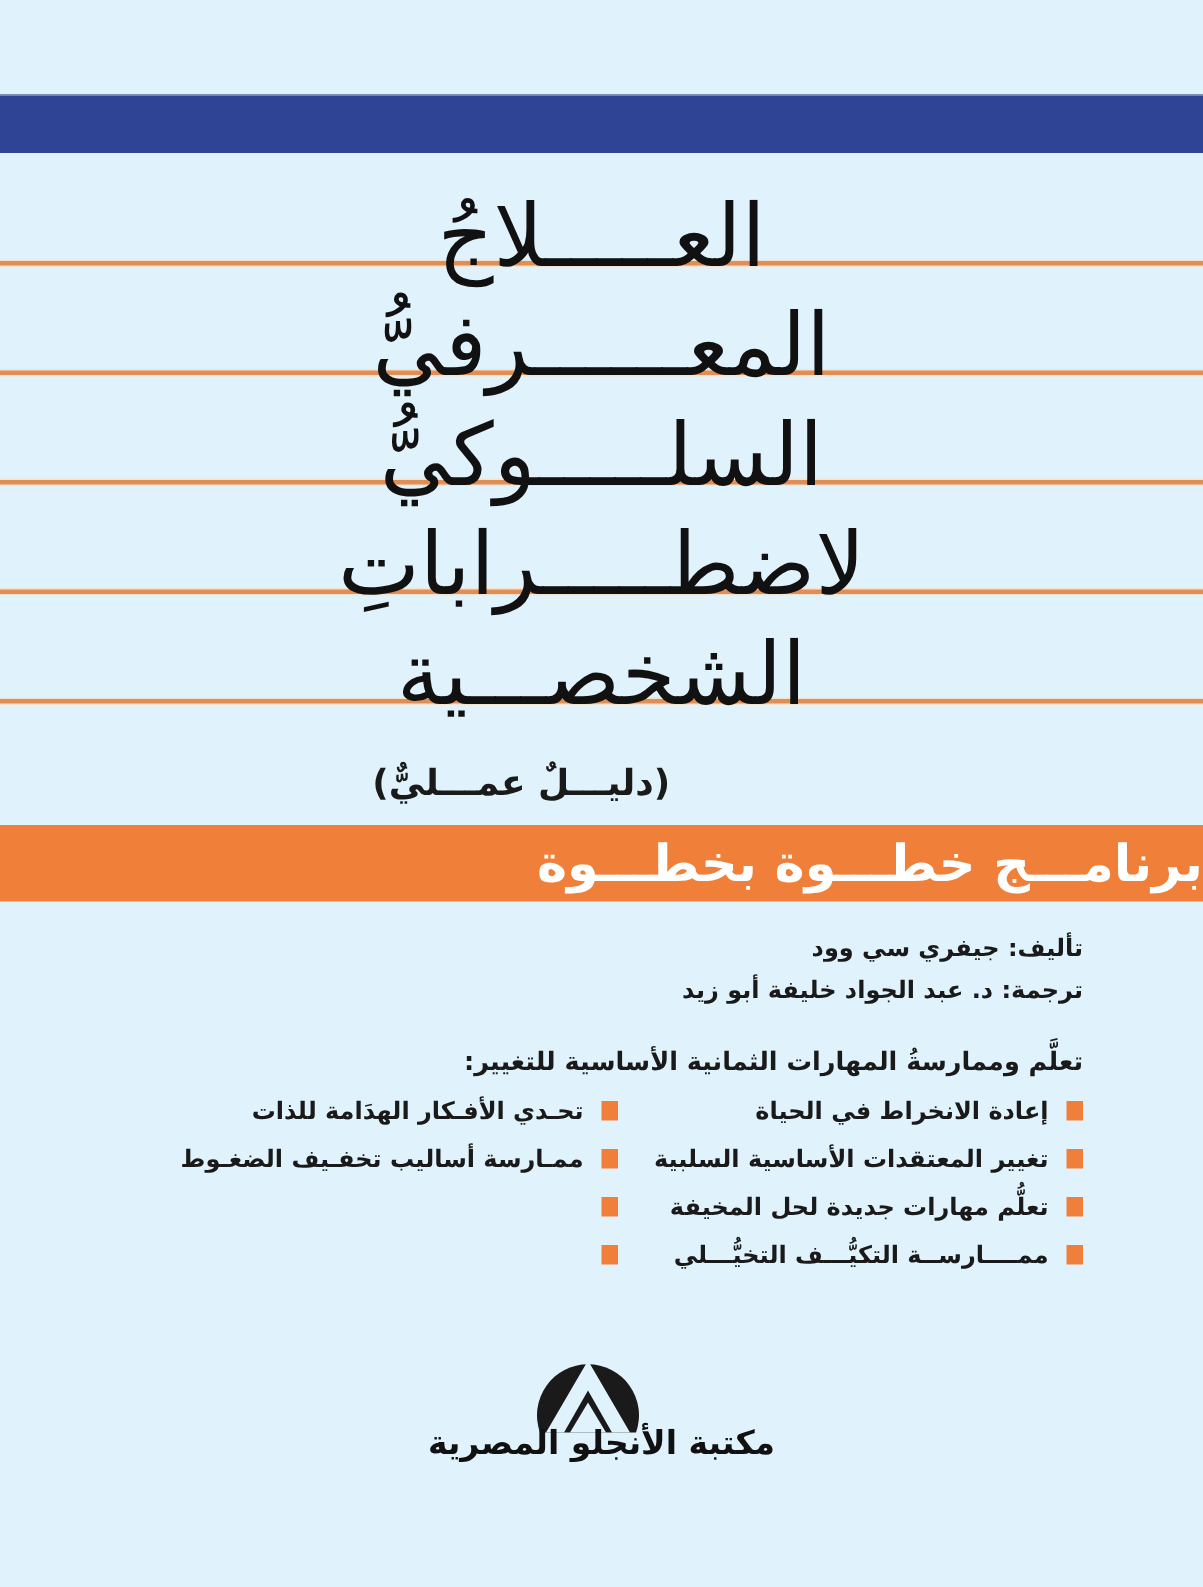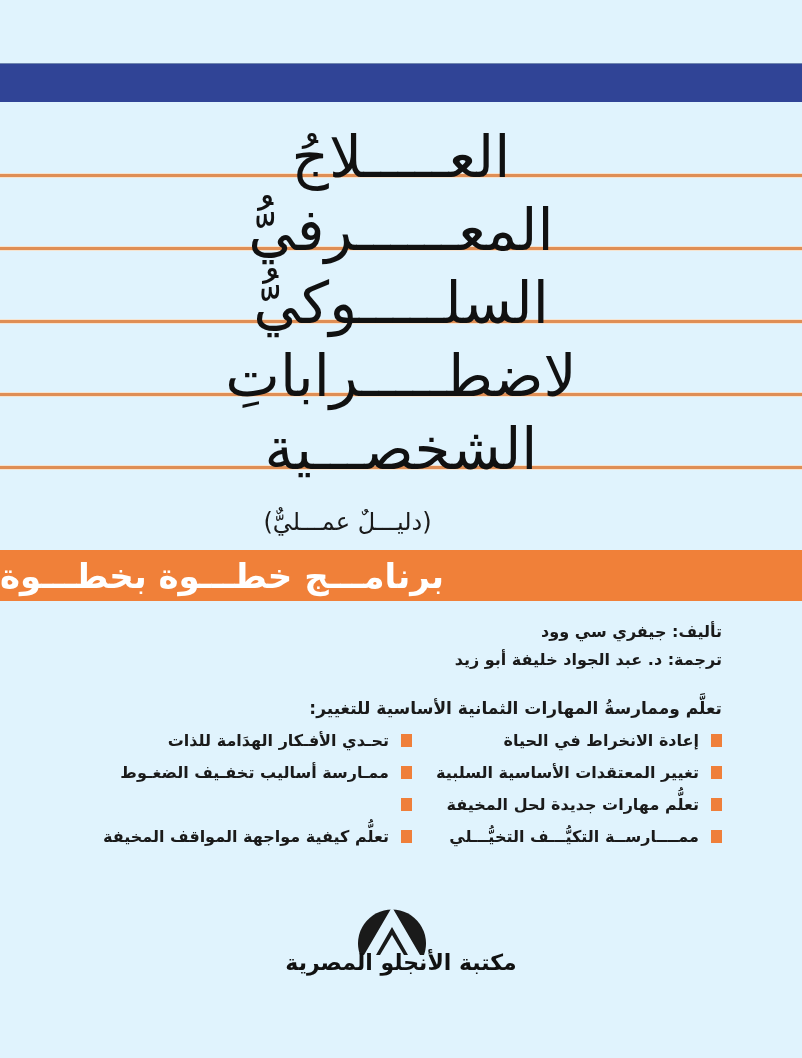--- a/index.html
+++ b/index.html
@@ -44,35 +44,35 @@
       line-height: 1;
       color: #111111;
       letter-spacing: 0;
     }
     .subtitle {
       position: absolute;
       left: 0;
       width: 695px;
       text-align: center;
       direction: rtl;
-      font-weight: normal;
+      font-weight: bold;
       font-size: 24px;
       top: 508px;
       color: #1a1a1a;
     }
     .orange-band {
       position: absolute;
       left: 0;
       top: 550px;
       width: 802px;
       height: 51px;
       background: #f08039;
       display: flex;
       align-items: center;
-      justify-content: flex-end;
+      justify-content: flex-start;
       direction: rtl;
       color: #ffffff;
       font-weight: bold;
       font-size: 34px;
       letter-spacing: 1px;
     }
     .credits {
       position: absolute;
       right: 80px;
       top: 618px;
@@ -189,21 +189,20 @@
     </div>
   <div class="skill">
       <span class="bullet"></span>
     </div>
   <div class="skill">
       <span class="bullet"></span>
       <span>ممــــارســة التكيُّـــف التخيُّـــلي</span>
     </div>
   <div class="skill">
       <span class="bullet"></span>
-      <span>تعلُّم كيفية مواجهة المواقف المخيفة</span>
     </div>
 </div>
 
 <svg class="logo" viewBox="0 0 72 72">
   <path d="M4 58 A34 34 0 1 1 68 58 Z" fill="#1a1a1a"></path>
   <polygon points="36,10 8,58 20,58 36,30 52,58 64,58" fill="#e0f3fd"></polygon>
   <polygon points="36,38 24,58 48,58" fill="#e0f3fd"></polygon>
 </svg>
 
 <div class="publisher">مكتبة الأنجلو المصرية</div>

